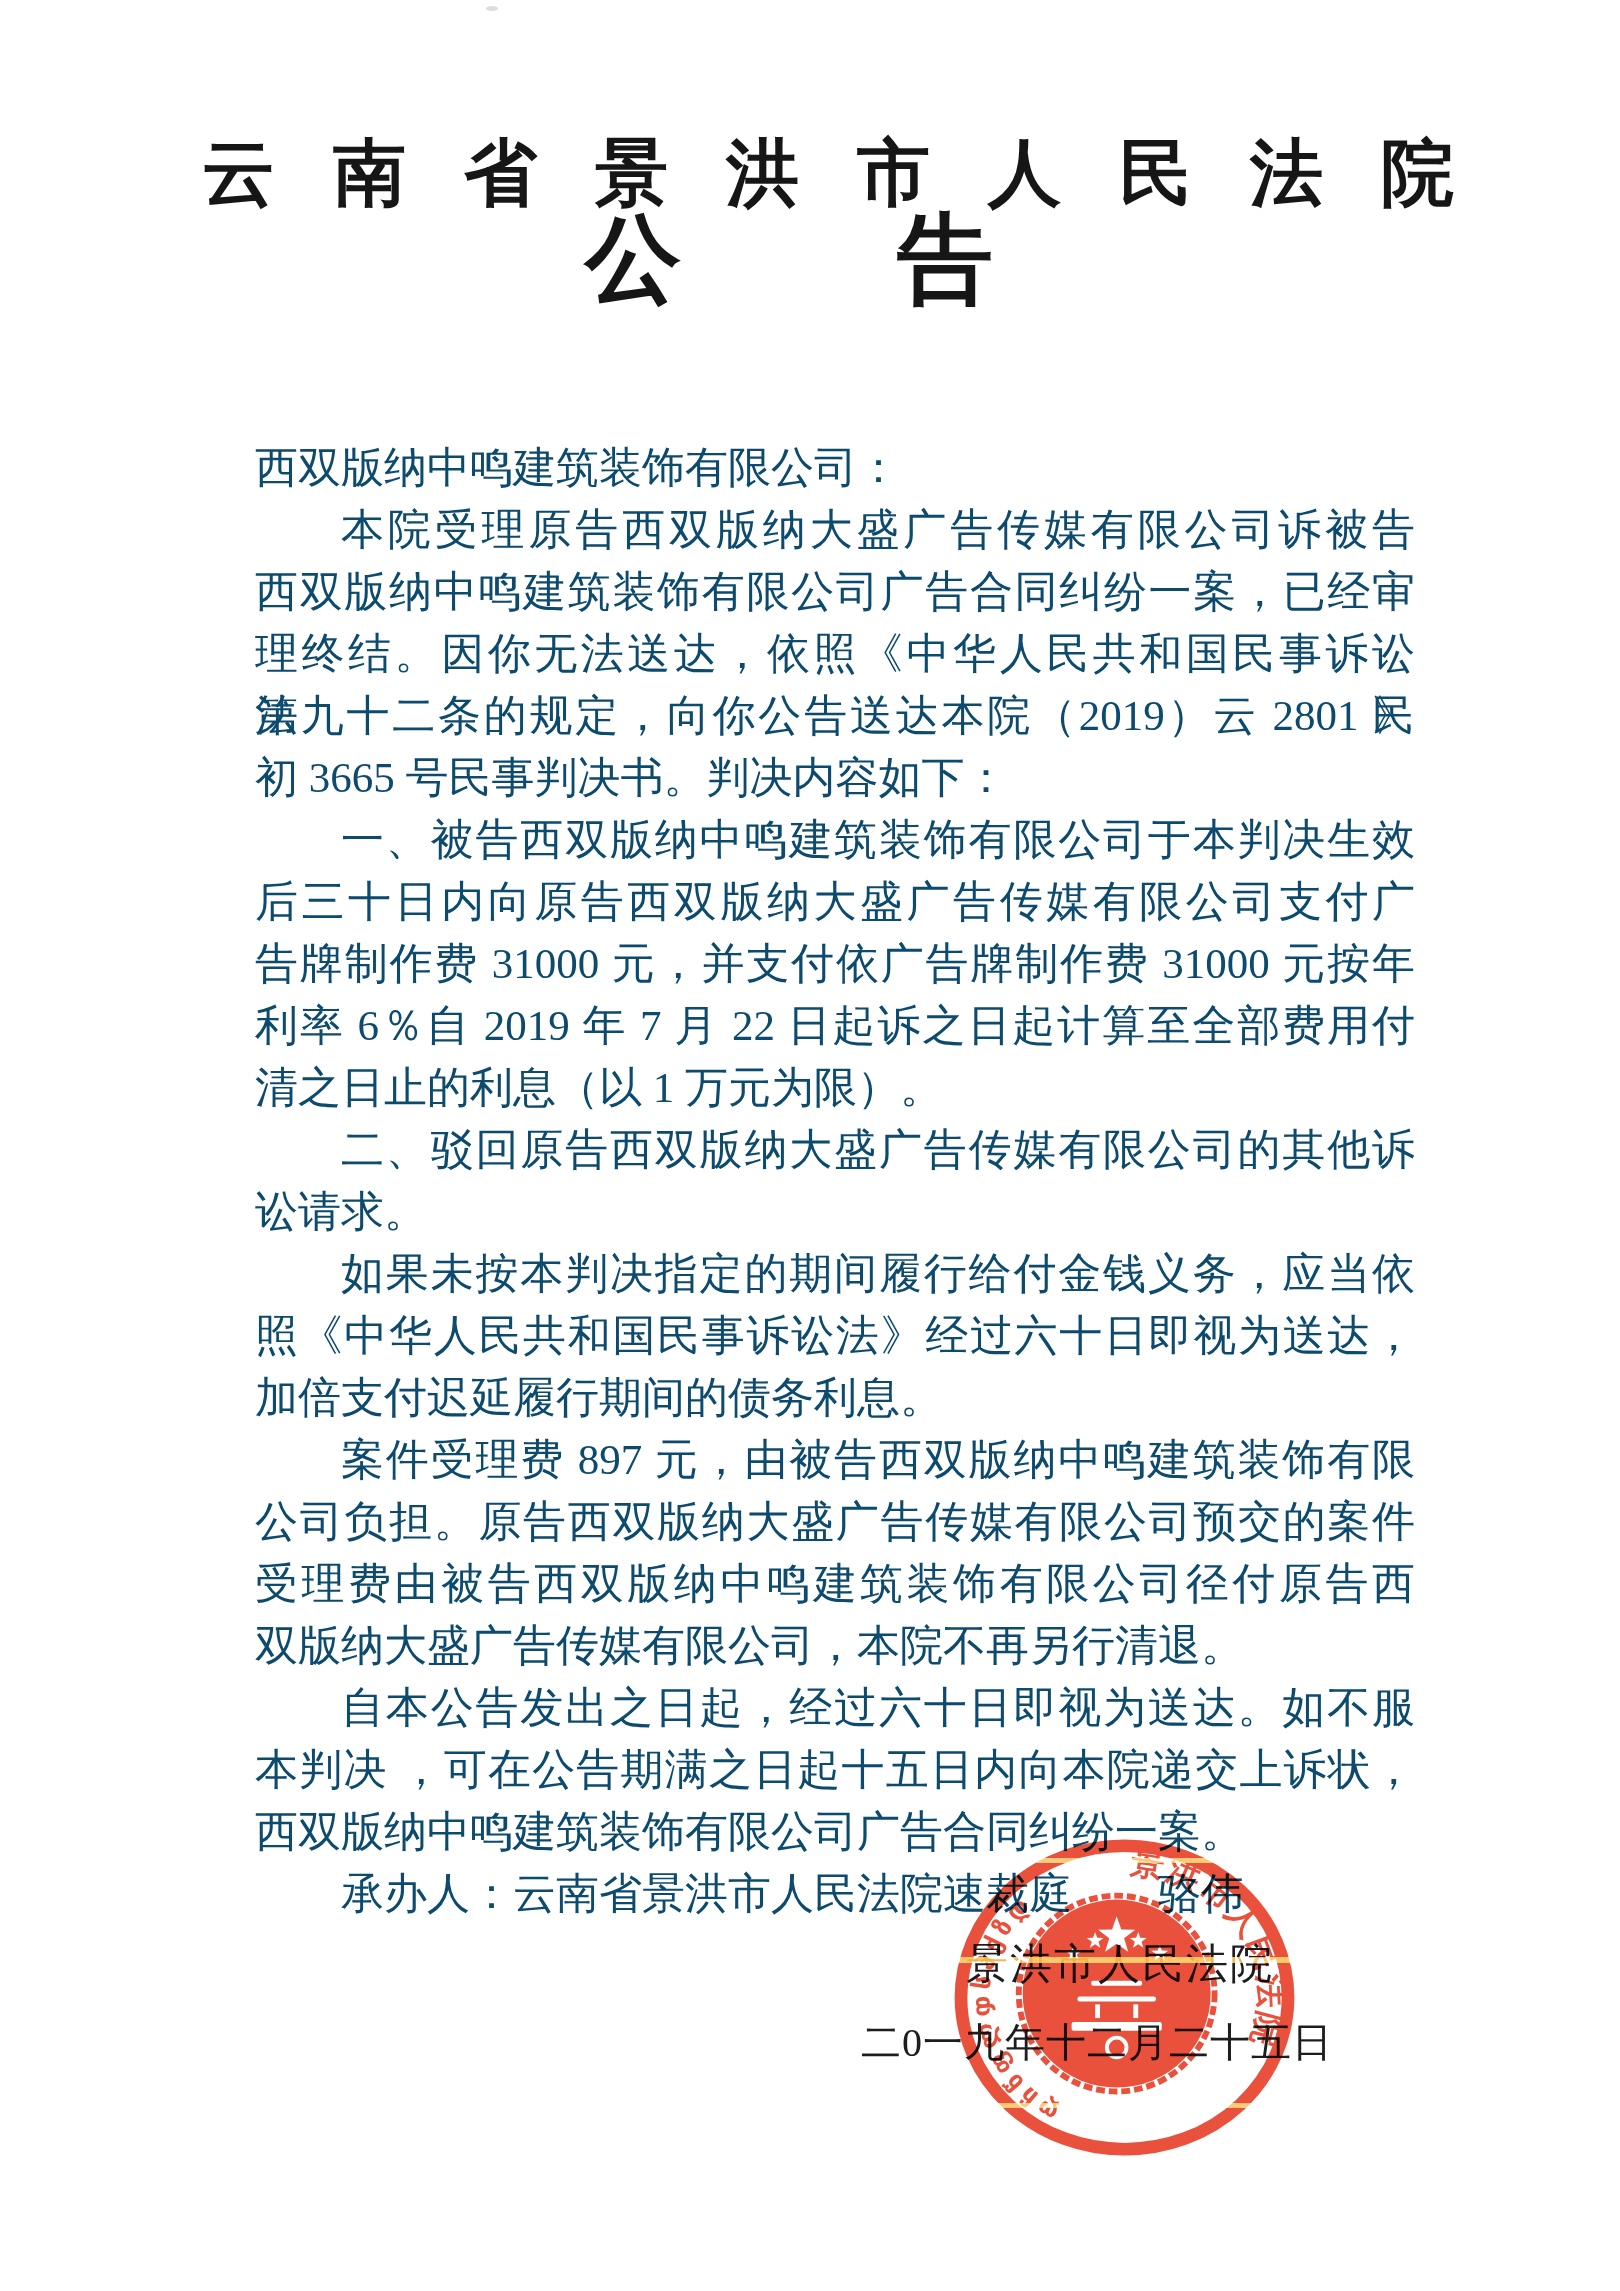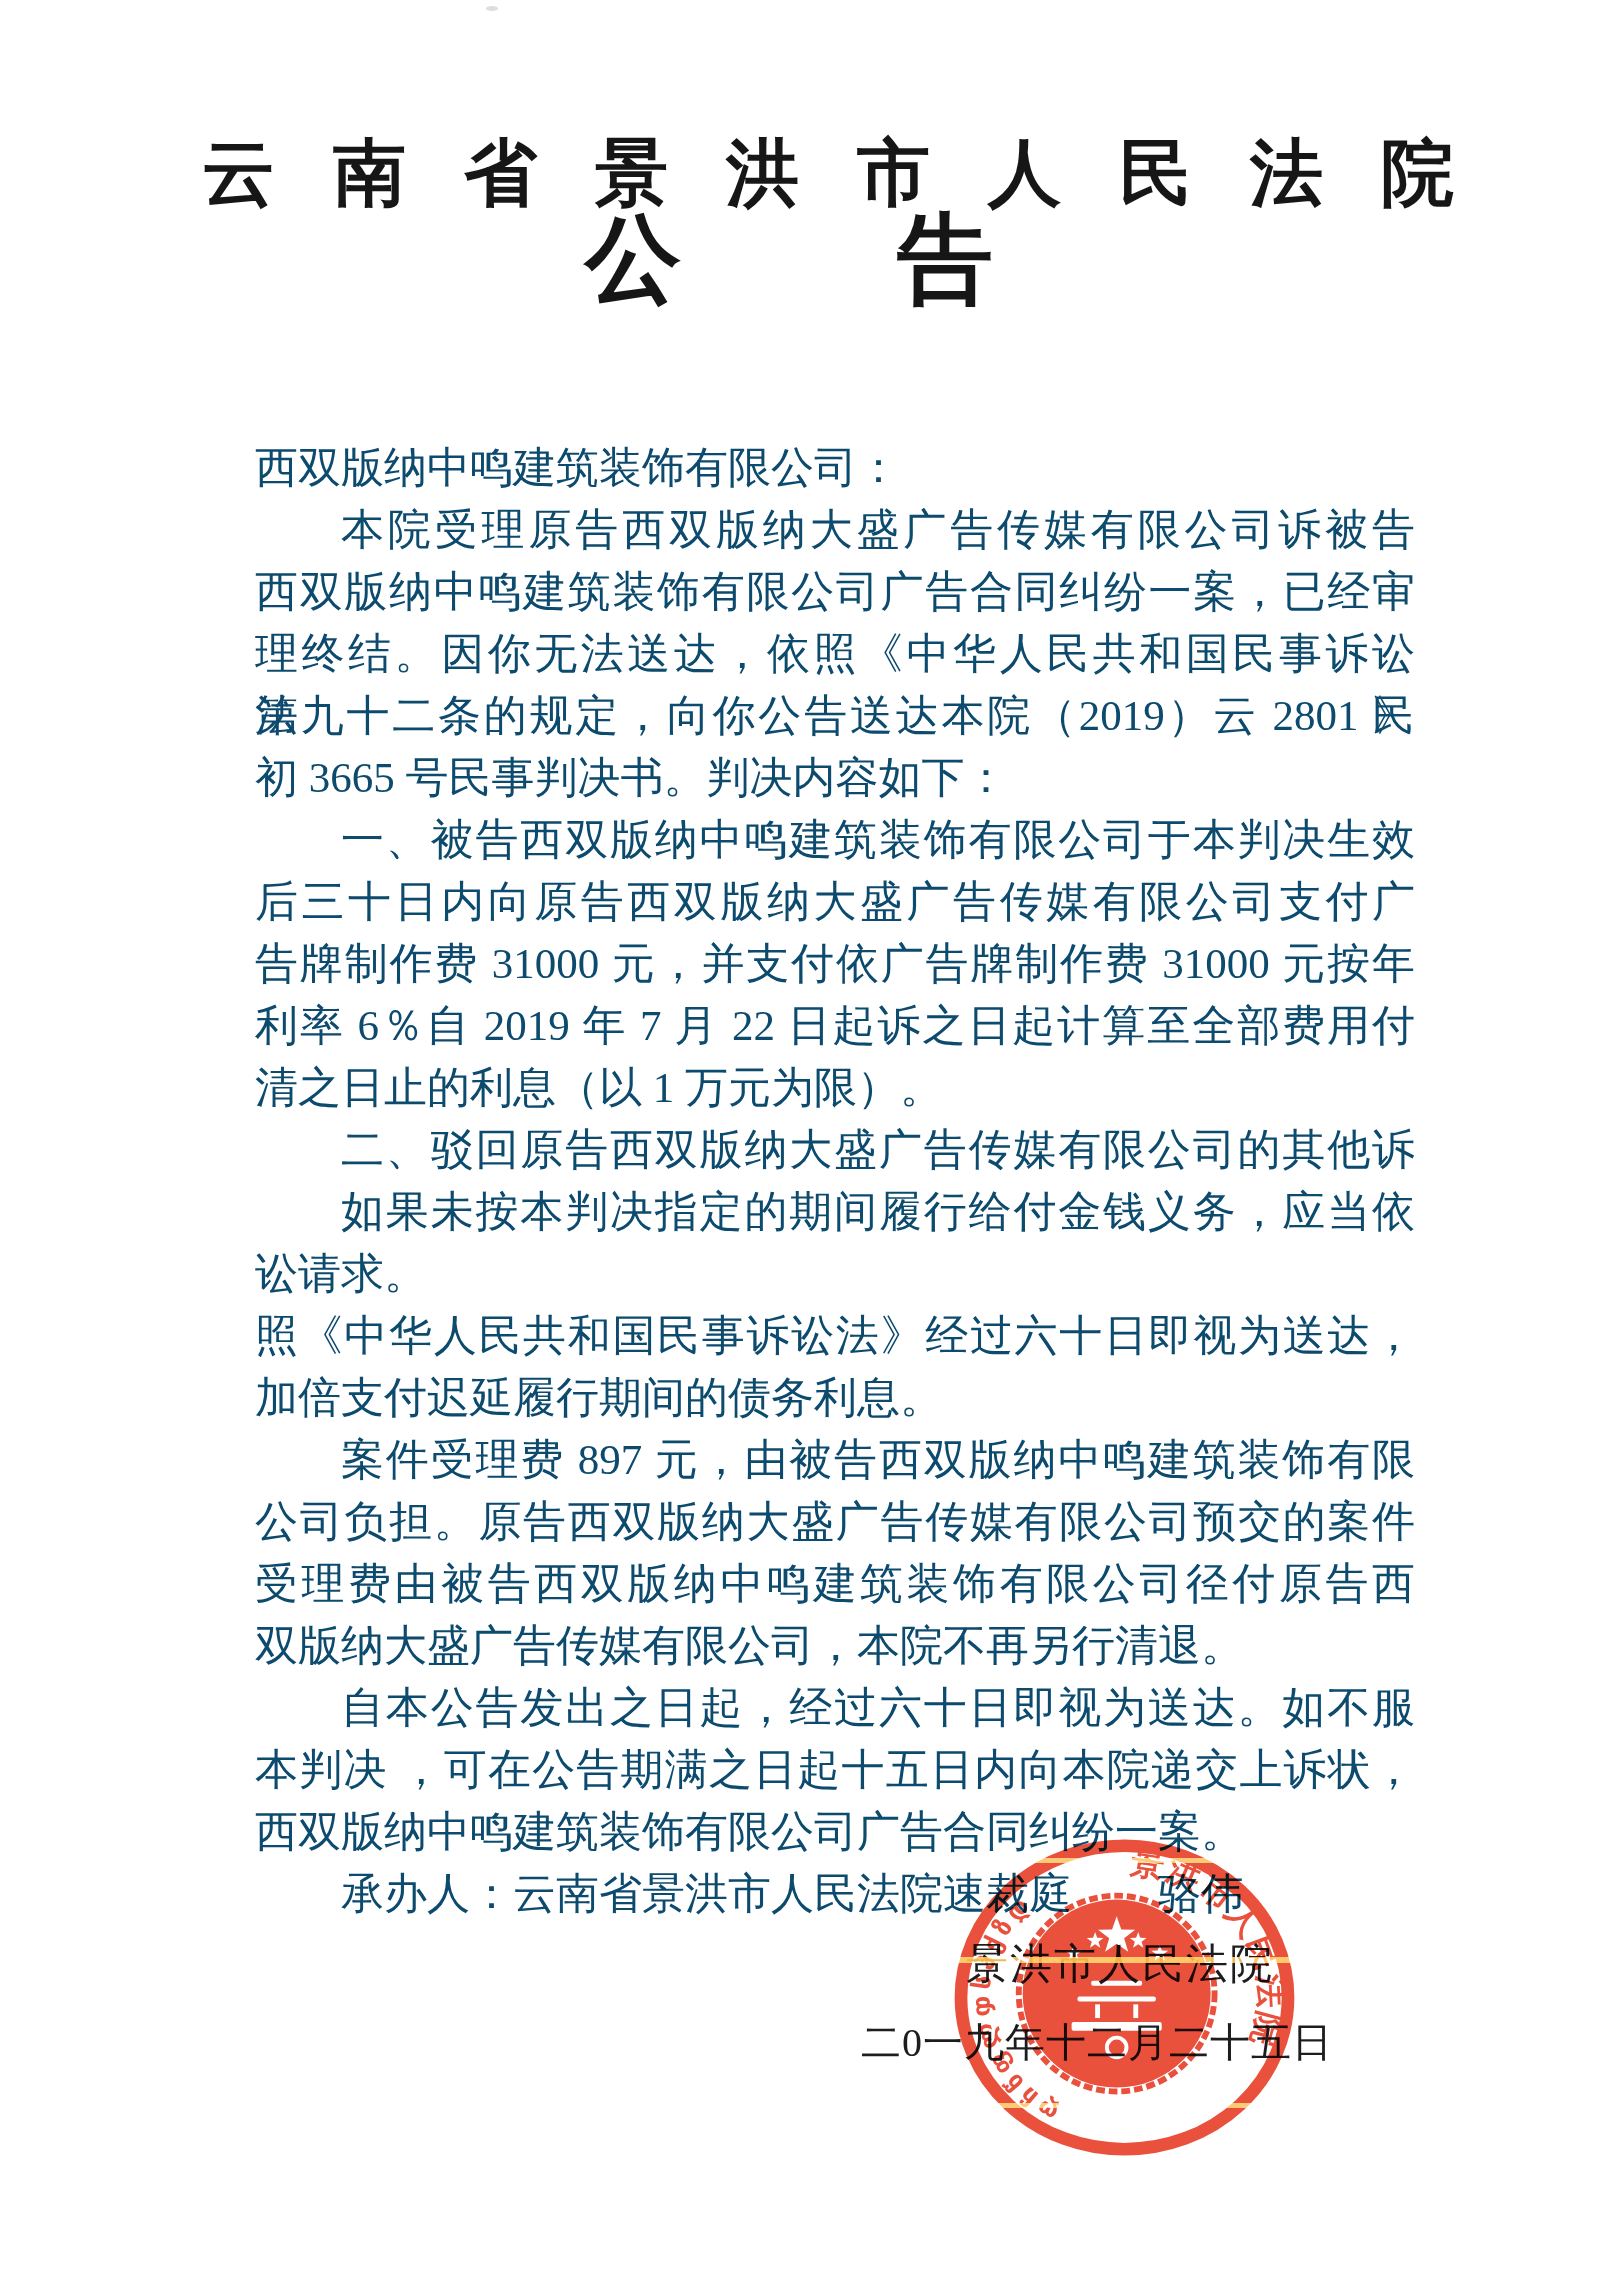--- a/index.html
+++ b/index.html
@@ -48,22 +48,22 @@
     <div class="ln fill">西双版纳中鸣建筑装饰有限公司广告合同纠纷一案，已经审</div>
     <div class="ln fill">理终结。因你无法送达，依照《中华人民共和国民事诉讼法》</div>
     <div class="ln fill">第九十二条的规定，向你公告送达本院（2019）云 2801 民</div>
     <div class="ln">初 3665 号民事判决书。判决内容如下：</div>
     <div class="ln ind fill">一、被告西双版纳中鸣建筑装饰有限公司于本判决生效</div>
     <div class="ln fill">后三十日内向原告西双版纳大盛广告传媒有限公司支付广</div>
     <div class="ln fill">告牌制作费 31000 元，并支付依广告牌制作费 31000 元按年</div>
     <div class="ln fill">利率 6％自 2019 年 7 月 22 日起诉之日起计算至全部费用付</div>
     <div class="ln">清之日止的利息（以 1 万元为限）。</div>
     <div class="ln ind fill">二、驳回原告西双版纳大盛广告传媒有限公司的其他诉</div>
+    <div class="ln">讼请求。</div>
     <div class="ln ind fill">如果未按本判决指定的期间履行给付金钱义务，应当依</div>
-    <div class="ln">讼请求。</div>
     <div class="ln fill">照《中华人民共和国民事诉讼法》经过六十日即视为送达，</div>
     <div class="ln">加倍支付迟延履行期间的债务利息。</div>
     <div class="ln ind fill">案件受理费 897 元，由被告西双版纳中鸣建筑装饰有限</div>
     <div class="ln fill">公司负担。原告西双版纳大盛广告传媒有限公司预交的案件</div>
     <div class="ln fill">受理费由被告西双版纳中鸣建筑装饰有限公司径付原告西</div>
     <div class="ln">双版纳大盛广告传媒有限公司，本院不再另行清退。</div>
     <div class="ln ind fill">自本公告发出之日起，经过六十日即视为送达。如不服</div>
     <div class="ln fill">本判决 ，可在公告期满之日起十五日内向本院递交上诉状，</div>
     <div class="ln">西双版纳中鸣建筑装饰有限公司广告合同纠纷一案。</div>
     <div class="ln ind">承办人：云南省景洪市人民法院速裁庭　　骆伟</div>

